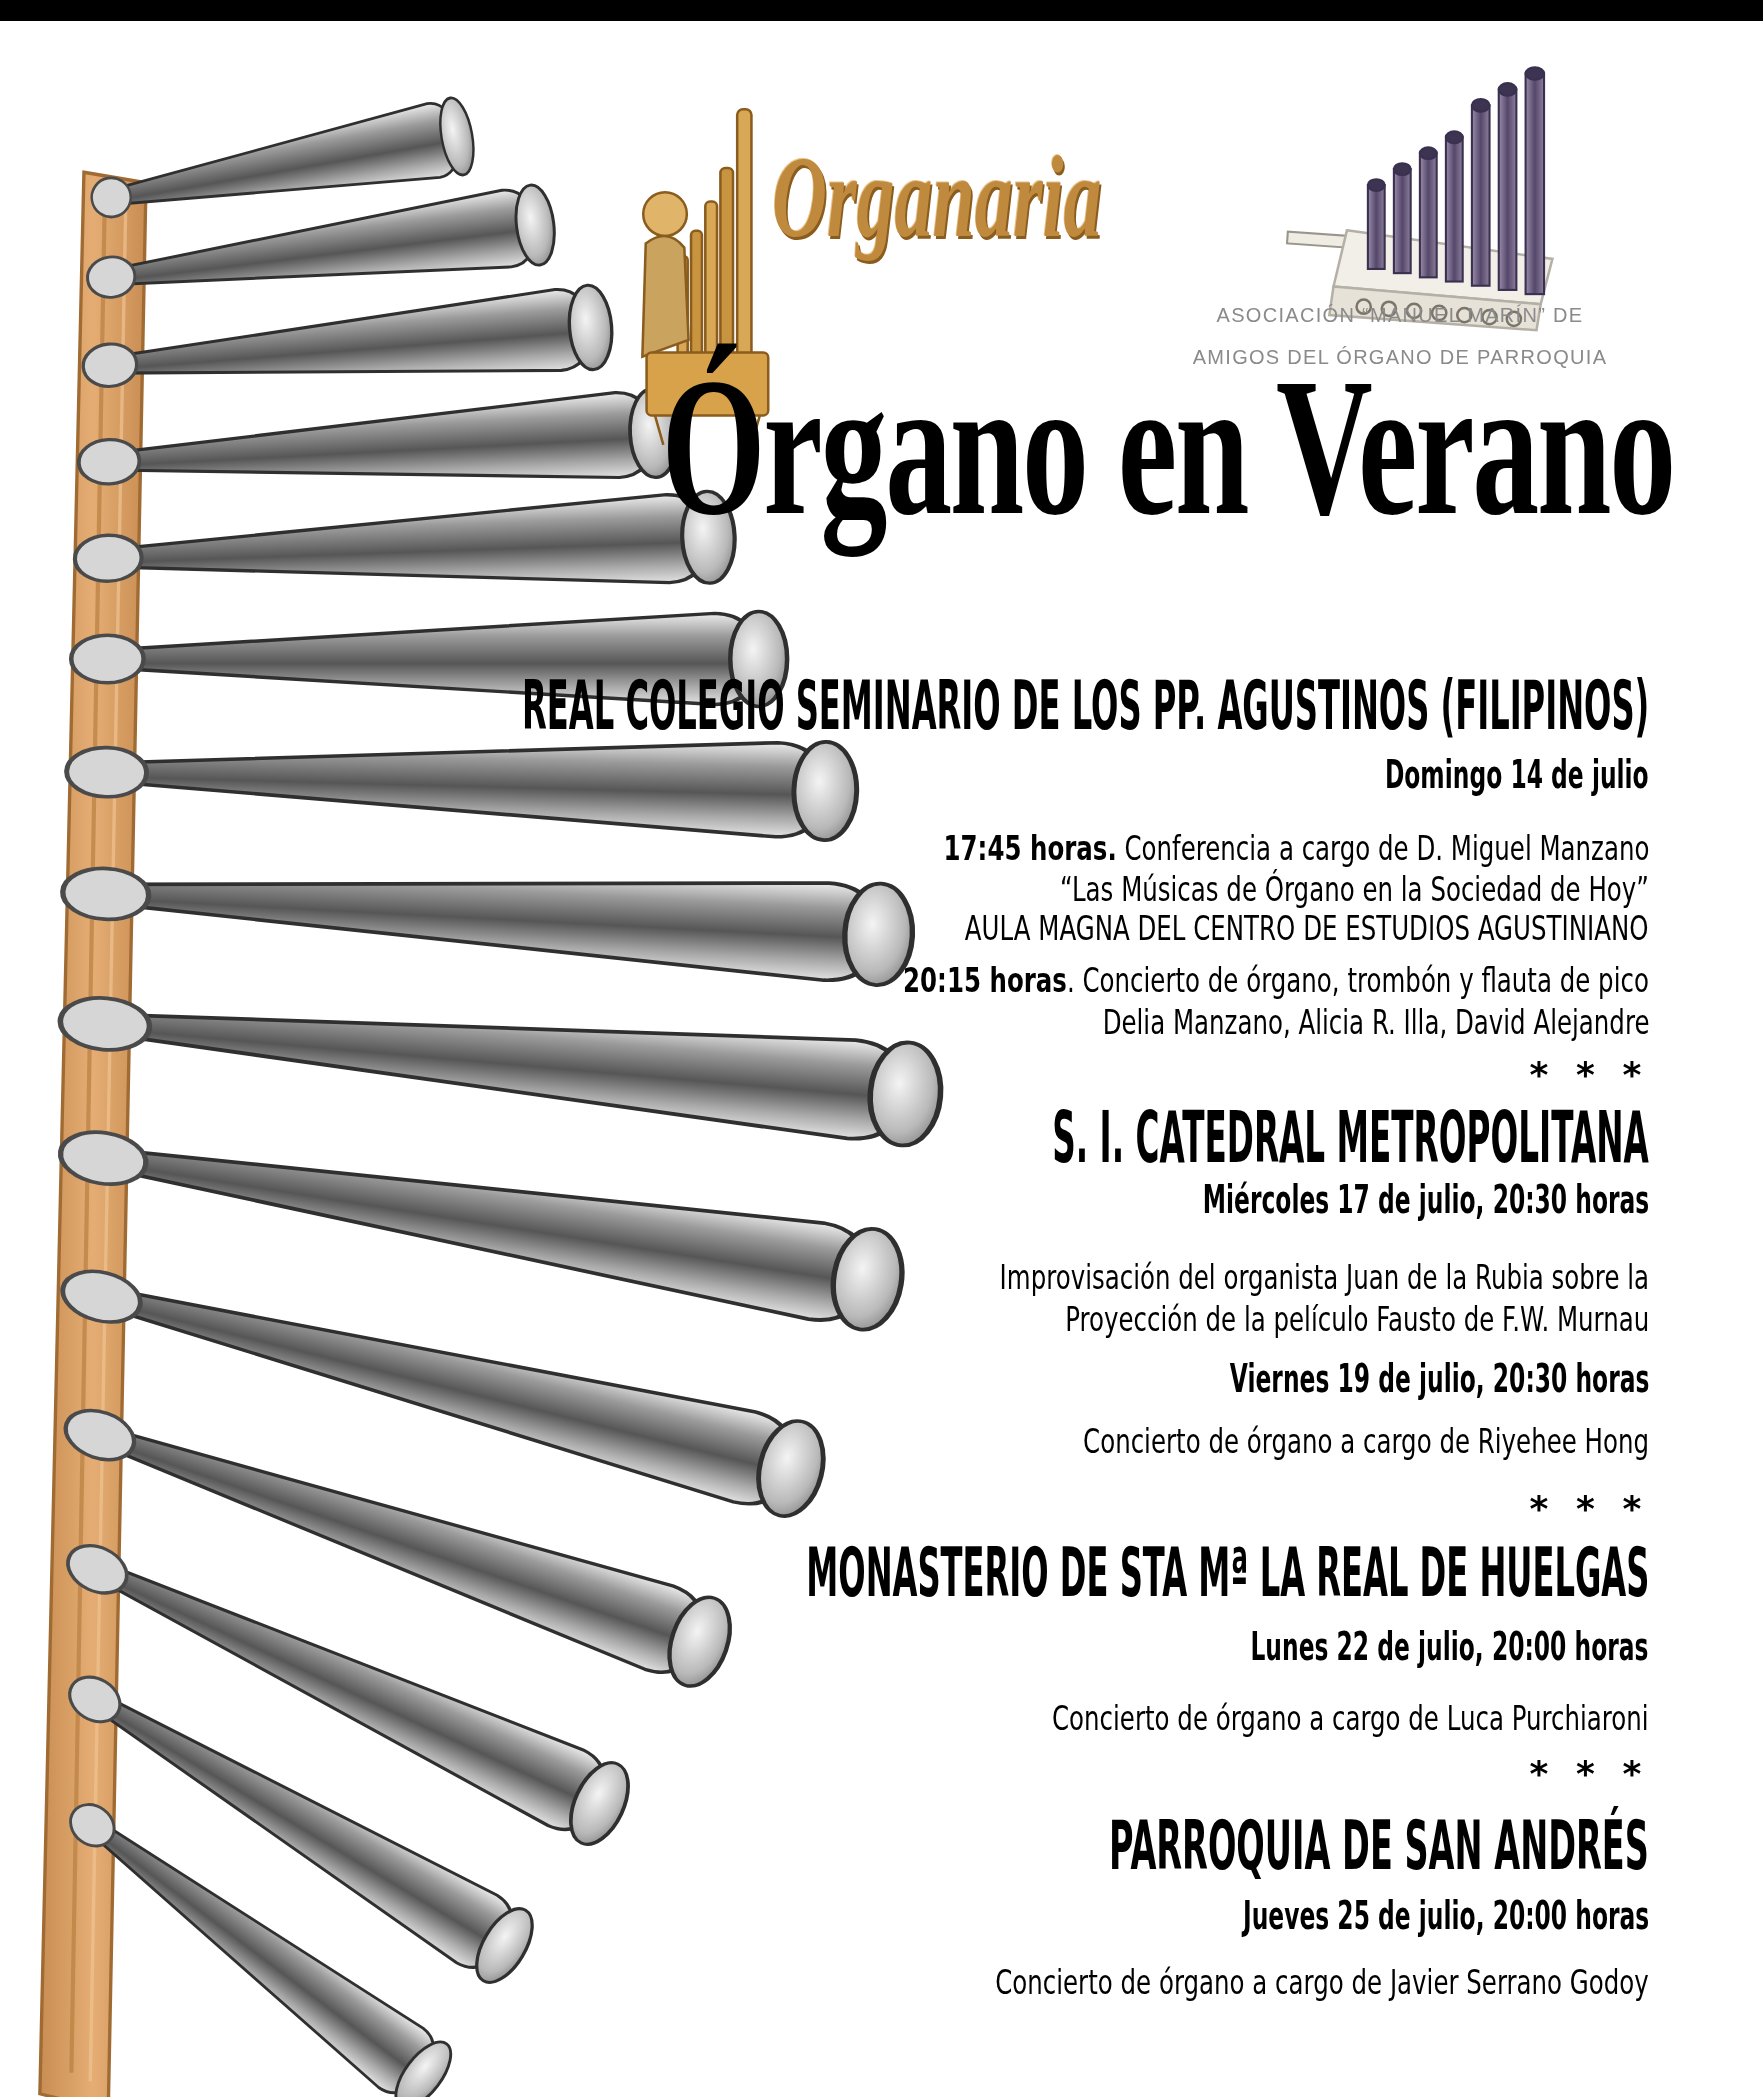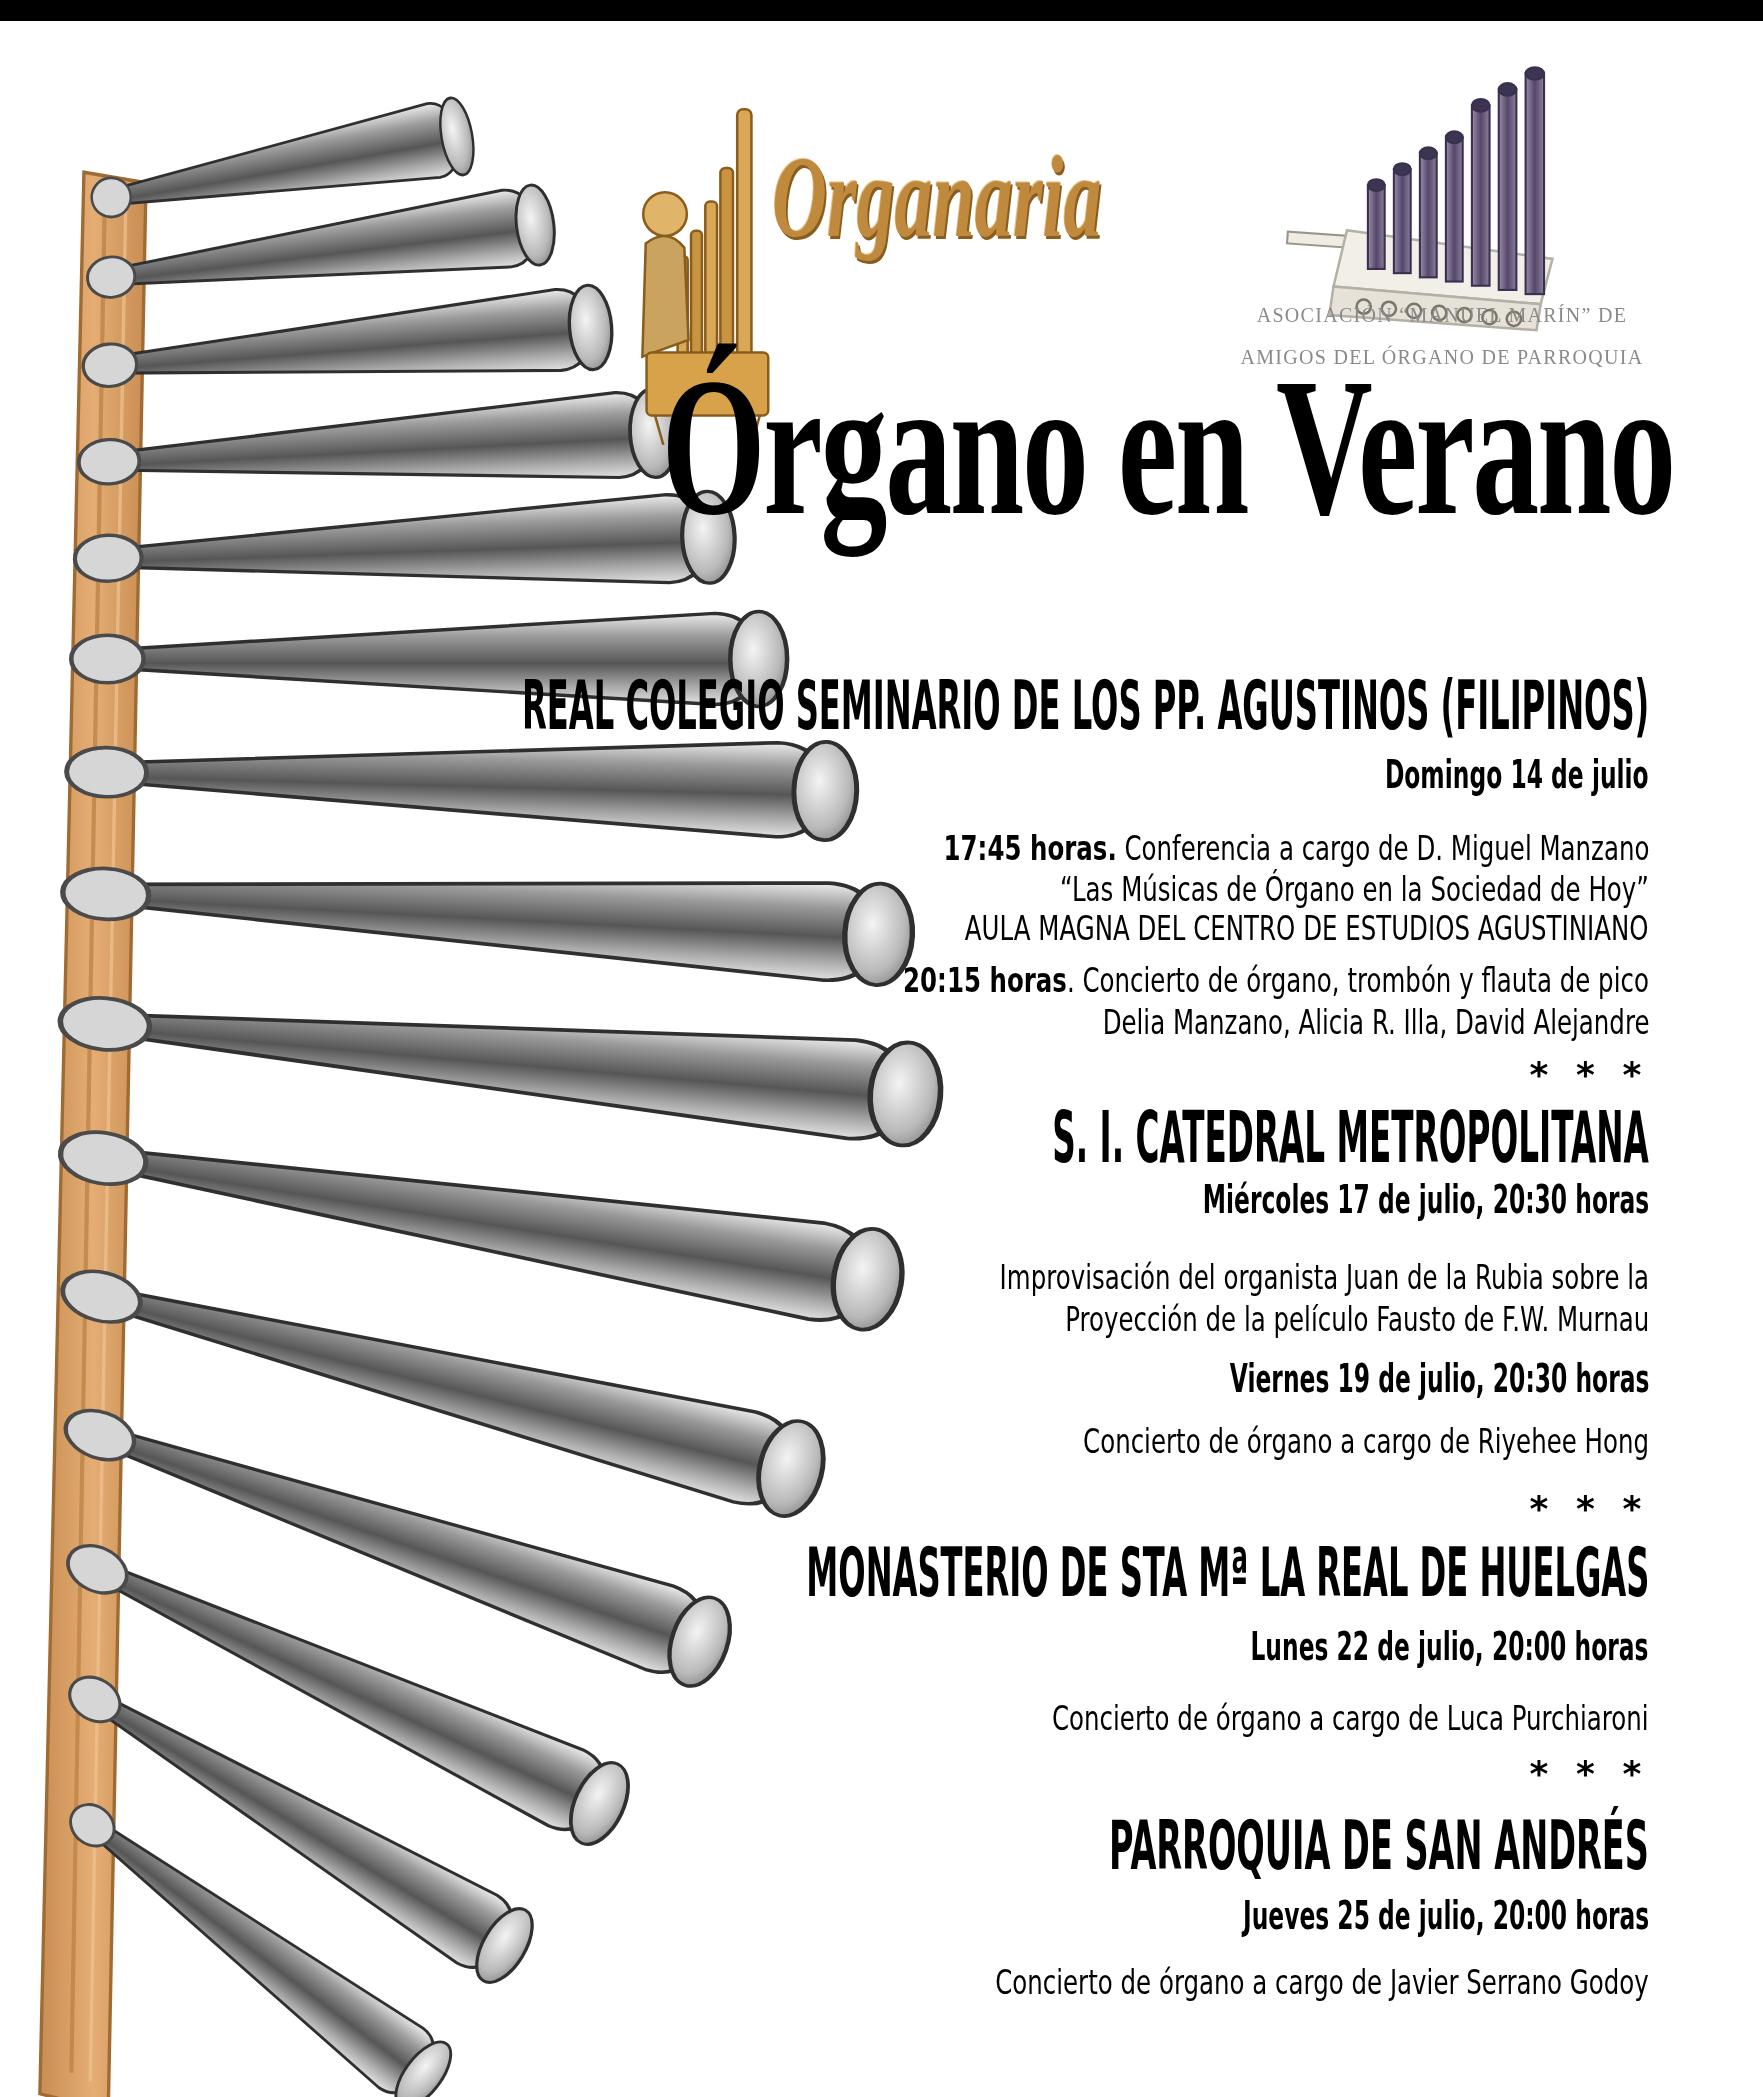--- a/index.html
+++ b/index.html
@@ -12,22 +12,22 @@
   .pipes-photo{position:absolute;left:0;top:17px;z-index:1;}
 
   
   .brand-script{position:absolute;left:772px;top:138px;z-index:3;
       font-family:"Liberation Serif",serif;font-style:italic;font-weight:bold;
       font-size:117px;line-height:1;color:#c08a3e;white-space:nowrap;
       transform:scaleX(0.65);transform-origin:0 50%;
       text-shadow:2.5px 2.5px 0 #8a5c1d, -1.3px -1.3px 0 #e8c287;}
   .brand-statue{position:absolute;left:638px;top:105px;z-index:2;}
   .windchest-logo{position:absolute;left:1284px;top:50px;z-index:2;}
-  .assoc{position:absolute;left:1228px;top:294px;width:428px;z-index:3;
-      font-family:Liberation Serif, serif;font-size:20px;line-height:42px;
+  .assoc{position:absolute;left:1186px;top:294px;width:428px;z-index:3;
+      font-family:Liberation Sans, sans-serif;font-size:20px;line-height:42px;
       letter-spacing:1.3px;color:#8a8a8a;text-align:center;white-space:nowrap;}
 
   .title{position:absolute;right:90px;top:348px;z-index:3;
       font-family:"Liberation Serif",serif;font-weight:bold;font-size:197px;line-height:1;
       letter-spacing:-3.4px;white-space:nowrap;transform:scaleX(0.68);transform-origin:100% 50%;}
 
   
   .line{position:absolute;right:115px;z-index:3;white-space:nowrap;line-height:1.15;
         transform-origin:100% 50%;}
   .venue{font-weight:bold;font-size:67px;transform:scaleX(0.48);}

